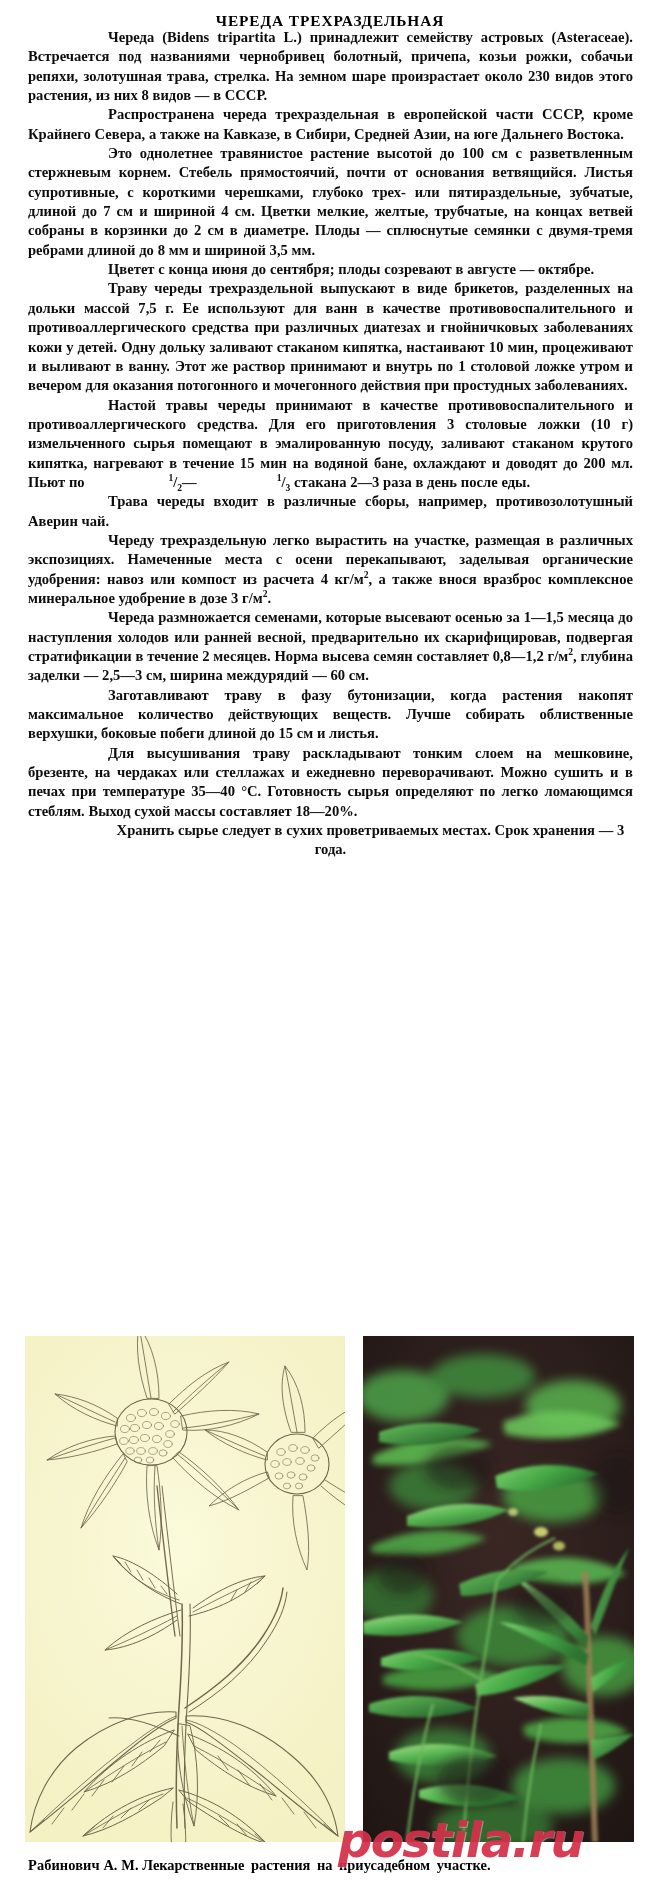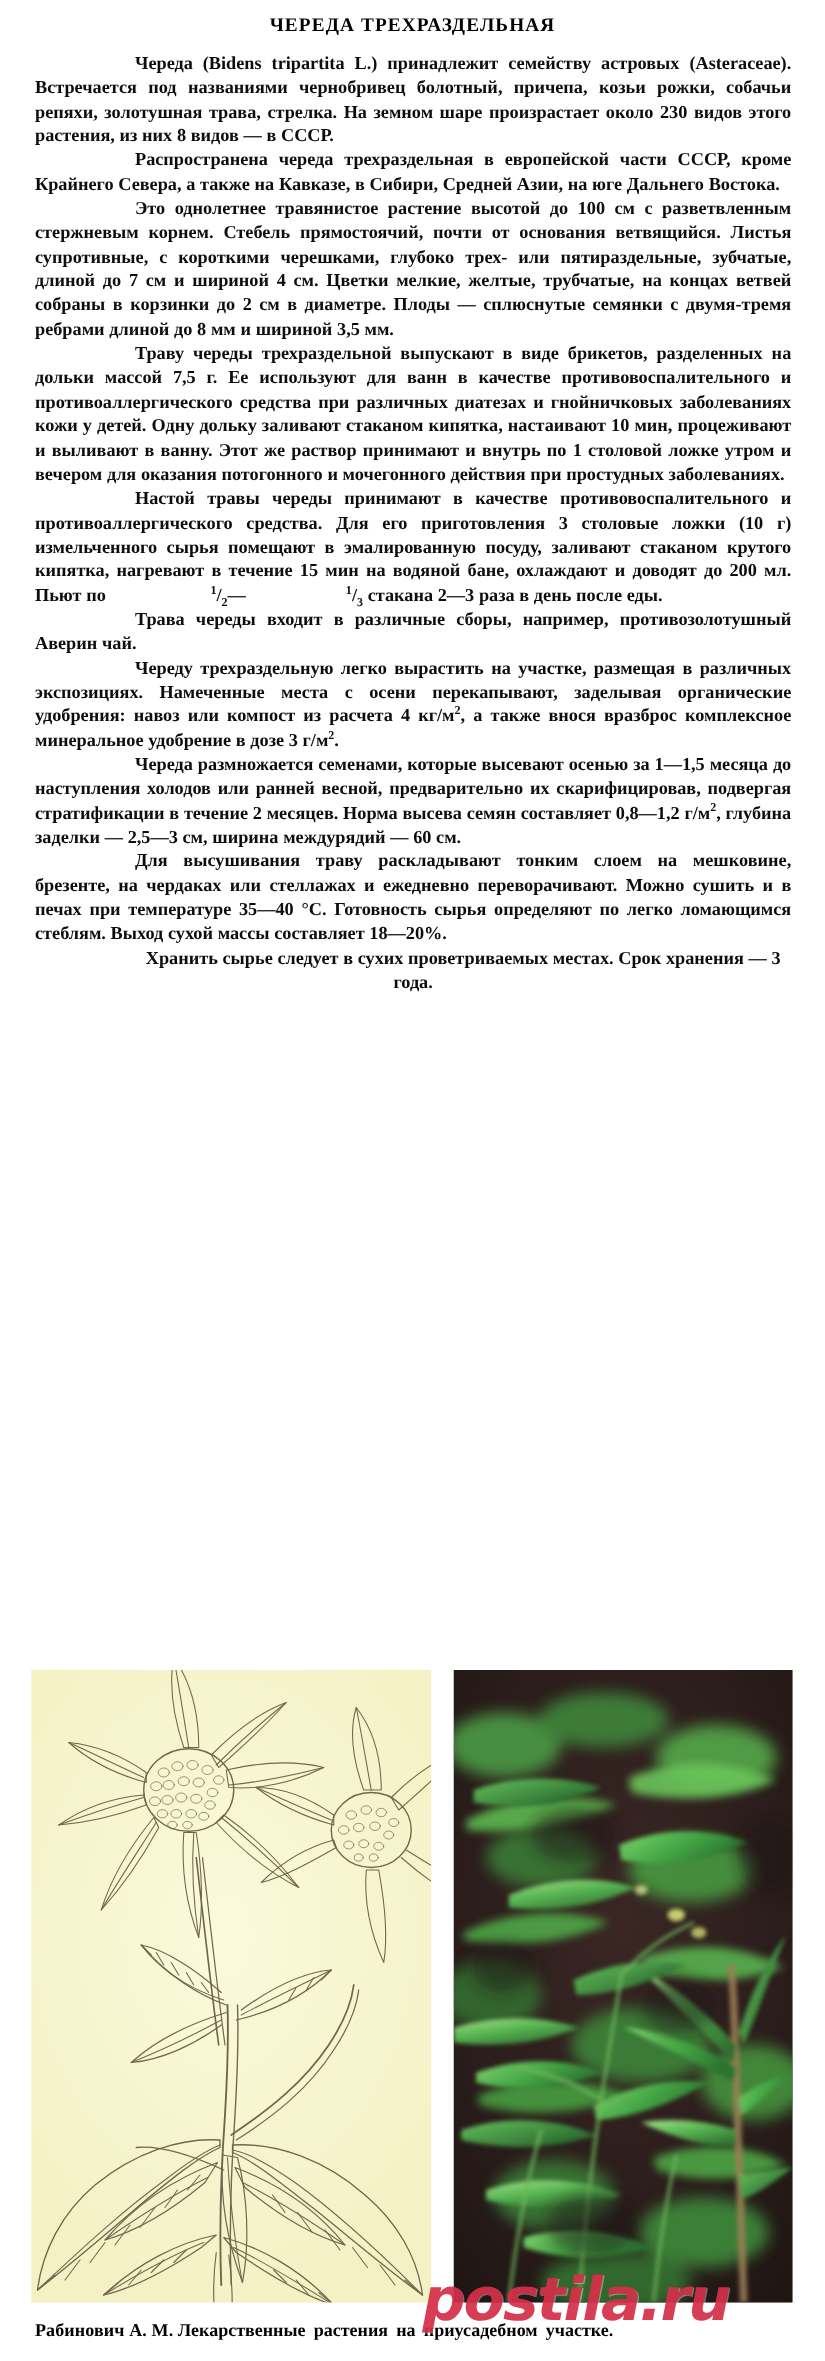--- a/index.html
+++ b/index.html
@@ -31,21 +31,21 @@
     font-weight:700;
     font-size:15.4px;
     letter-spacing:0.9px;
     line-height:20px;
     color:#000;
   }
 
   
   .article{
     position:absolute;
-    top:42px;
+    top:28px;
     left:28px;
     width:605px;
   }
   p.para{
     margin:0;
     text-align:justify;
     text-justify:inter-word;
     font-size:14.6px;
     line-height:19.35px;
     font-weight:700;
@@ -135,30 +135,32 @@
 
 <div class="page">
 
   <div class="doc-title">ЧЕРЕДА ТРЕХРАЗДЕЛЬНАЯ</div>
 
   <div class="article">
 
     <p class="para">Череда (Bidens tripartita L.) принадлежит семейству астровых (Asteraceae). Встречается под названиями чернобривец болотный, причепа, козьи рожки, собачьи репяхи, золотушная трава, стрелка. На земном шаре произрастает около 230 видов этого растения, из них 8 видов — в СССР.</p>
     <p class="para">Распространена череда трехраздельная в европейской части СССР, кроме Крайнего Севера, а также на Кавказе, в Сибири, Средней Азии, на юге Дальнего Востока.</p>
     <p class="para">Это однолетнее травянистое растение высотой до 100 см с разветвленным стержневым корнем. Стебель прямостоячий, почти от основания ветвящийся. Листья супротивные, с короткими черешками, глубоко трех- или пятираздельные, зубчатые, длиной до 7 см и шириной 4 см. Цветки мелкие, желтые, трубчатые, на концах ветвей собраны в корзинки до 2 см в диаметре. Плоды — сплюснутые семянки с двумя-тремя ребрами длиной до 8 мм и шириной 3,5 мм.</p>
+    <p class="para">Цветет с конца июня до сентября; плоды созревают в августе — октябре.</p>
     <p class="para">Траву череды трехраздельной выпускают в виде брикетов, разделенных на дольки массой 7,5 г. Ее используют для ванн в качестве противовоспалительного и противоаллергического средства при различных диатезах и гнойничковых заболеваниях кожи у детей. Одну дольку заливают стаканом кипятка, настаивают 10 мин, процеживают и выливают в ванну. Этот же раствор принимают и внутрь по 1 столовой ложке утром и вечером для оказания потогонного и мочегонного действия при простудных заболеваниях.</p>
 
     <p class="para"><span>Настой травы череды принимают в качестве противовоспалительного и противоаллергического средства. Для его приготовления 3 столовые ложки (10 г) измельченного сырья помещают в эмалированную посуду, заливают стаканом крутого кипятка, нагревают в течение 15 мин на водяной бане, охлаждают и доводят до 200 мл. Пьют по </span><span class="frac"><span class="n">1</span>/<span class="d">2</span></span><span>—</span><span class="frac"><span class="n">1</span>/<span class="d">3</span></span><span> стакана 2—3 раза в день после еды.</span></p>
 
     <p class="para">Трава череды входит в различные сборы, например, противозолотушный Аверин чай.</p>
 
     <p class="para"><span>Череду трехраздельную легко вырастить на участке, размещая в различных экспозициях. Намеченные места с осени перекапывают, заделывая органические удобрения: навоз или компост из расчета 4 кг/м</span><sup class="sup">2</sup><span>, а также внося вразброс комплексное минеральное удобрение в дозе 3 г/м</span><sup class="sup">2</sup><span>.</span></p>
 
     <p class="para"><span>Череда размножается семенами, которые высевают осенью за 1—1,5 месяца до наступления холодов или ранней весной, предварительно их скарифицировав, подвергая стратификации в течение 2 месяцев. Норма высева семян составляет 0,8—1,2 г/м</span><sup class="sup">2</sup><span>, глубина заделки — 2,5—3 см, ширина междурядий — 60 см.</span></p>
 
+    <p class="para">Заготавливают траву  в фазу бутонизации, когда растения накопят максимальное количество действующих веществ. Лучше собирать облиственные верхушки, боковые побеги длиной до 15 см и листья.</p>
     <p class="para">Для высушивания траву раскладывают тонким слоем на мешковине, брезенте, на чердаках или стеллажах и ежедневно переворачивают. Можно сушить и в печах при температуре 35—40 °С. Готовность сырья определяют по легко ломающимся стеблям. Выход сухой массы составляет 18—20%.</p>
     <p class="para">Хранить сырье следует в сухих проветриваемых местах. Срок хранения — 3 года.</p>
   </div>
 
   <div class="figures">
 
     <div class="fig-drawing">
       <svg viewBox="0 0 320 506" preserveAspectRatio="none" aria-hidden="true">
         <defs>
           <g id="bractLeaf">

